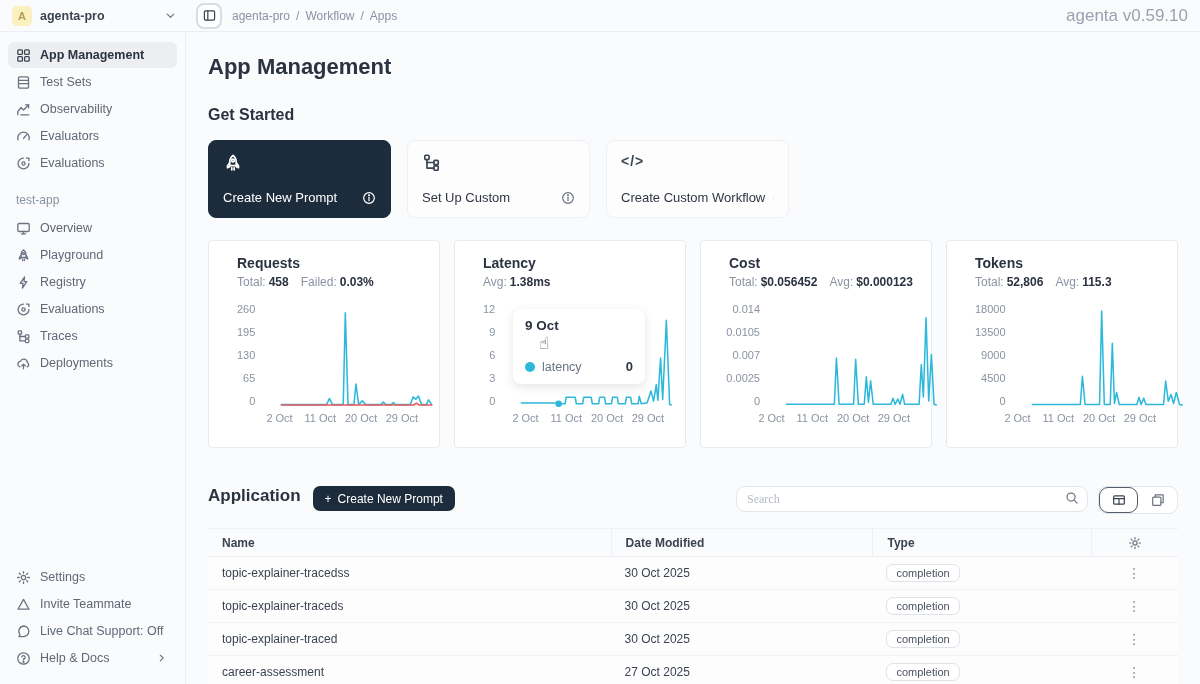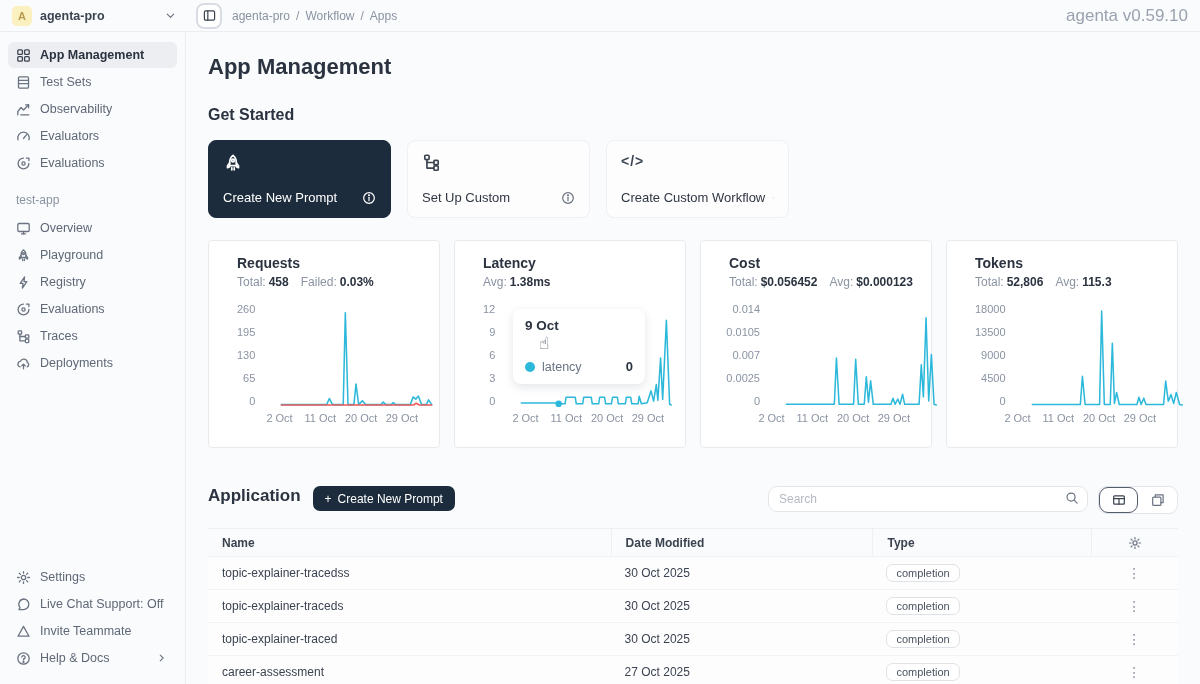--- a/index.html
+++ b/index.html
@@ -48,21 +48,21 @@
   .tt-date { font-size:13.5px; font-weight:600; color:#2b3340; }
   .tt-row { display:flex; align-items:center; gap:7px; margin-top:26px; }
   .tt-dot { width:10px; height:10px; border-radius:50%; background:#2cb8da; }
   .tt-name { flex:1; font-size:12.5px; color:#6a7383; }
   .tt-val { font-size:13px; font-weight:600; color:#2b3340; }
   .cursor-glyph { position:absolute; left:84px; top:92px; z-index:4; font-size:17px; color:#4a5260; font-family:"DejaVu Sans",sans-serif; }
   .app-header { display:flex; margin-bottom:14px; }
   .app-title { font-size:17px; font-weight:700; color:#2b3340; }
   .create-btn { margin-left:12px; background:#1c2c3d; color:#fff; border:none; border-radius:7px; height:25px; padding:0 12px; font-size:12px; display:flex; align-items:center; gap:6px; cursor:pointer; font-family:inherit; }
   .app-header .spacer { flex:1; }
-  .search-wrap { position:relative; width:320px; }
+  .search-wrap { position:relative; width:352px;font-family:Liberation Serif, serif; }
   .search-input { width:100%; height:26px; border:1px solid #e3e6ea; border-radius:9px; padding:0 30px 0 10px; font-size:12px; color:#3b4350; background:#fff; outline:none; font-family:inherit; }
   .search-input::placeholder { color:#b4bac4; }
   .search-icn { position:absolute; right:9px; top:5px; }
   .view-toggle { display:flex; border:1px solid #e3e6ea; border-radius:9px; margin-left:10px; background:#fff; }
   .vt-btn { width:39px; height:26px; display:flex; align-items:center; justify-content:center; cursor:pointer; border-radius:9px; }
   .vt-btn.active { border:1.5px solid #525c6b; }
   .tbl { width:100%; }
   .tbl-head, .tbl-row { display:grid; grid-template-columns:41.5% 27% 22.5% 9%; align-items:center; }
   .tbl-head { height:29px; background:#fafbfc; border-top:1px solid #eef0f3; border-bottom:1px solid #eef0f3; font-size:12px; font-weight:600; color:#3b4350; }
   .tbl-head > div { padding:0 14px; height:100%; display:flex; align-items:center; }
@@ -203,29 +203,29 @@
 
     <div class="nav-item">
       <svg class="icn" width="15" height="15" viewBox="0 0 15 15">
           <circle cx="7.5" cy="7.5" r="2.2"></circle>
           <path d="M7.5 1.6 L7.5 3.2 M7.5 11.8 L7.5 13.4 M1.6 7.5 L3.2 7.5 M11.8 7.5 L13.4 7.5 M3.3 3.3 L4.4 4.4 M10.6 10.6 L11.7 11.7 M11.7 3.3 L10.6 4.4 M4.4 10.6 L3.3 11.7"></path>
         </svg>
       <span>Settings</span>
     </div>
     <div class="nav-item">
       <svg class="icn" width="15" height="15" viewBox="0 0 15 15">
+          <path d="M7.5 2.4 L13 12.2 L2 12.2 Z"></path>
+        </svg>
+      <span>Invite Teammate</span>
+    </div>
+    <div class="nav-item">
+      <svg class="icn" width="15" height="15" viewBox="0 0 15 15">
           <path d="M7.5 2 A5.3 5.3 0 0 1 7.5 12.6 L3 12.6 L4 10.6 A5.3 5.3 0 0 1 7.5 2 Z"></path>
         </svg>
       <span>Live Chat Support: Off</span>
-    </div>
-    <div class="nav-item">
-      <svg class="icn" width="15" height="15" viewBox="0 0 15 15">
-          <path d="M7.5 2.4 L13 12.2 L2 12.2 Z"></path>
-        </svg>
-      <span>Invite Teammate</span>
     </div>
     <div class="nav-item">
       <svg class="icn" width="15" height="15" viewBox="0 0 15 15">
           <circle cx="7.5" cy="7.5" r="5.7"></circle>
           <path d="M5.8 6 A1.7 1.7 0 1 1 7.5 8 L7.5 9"></path>
           <circle cx="7.5" cy="10.9" r="0.5"></circle>
         </svg>
       <span>Help &amp; Docs</span>
       <svg class="icn chev-r" width="10" height="10" viewBox="0 0 12 12">
           <path d="M4.5 2.5 L8 6 L4.5 9.5"></path>

